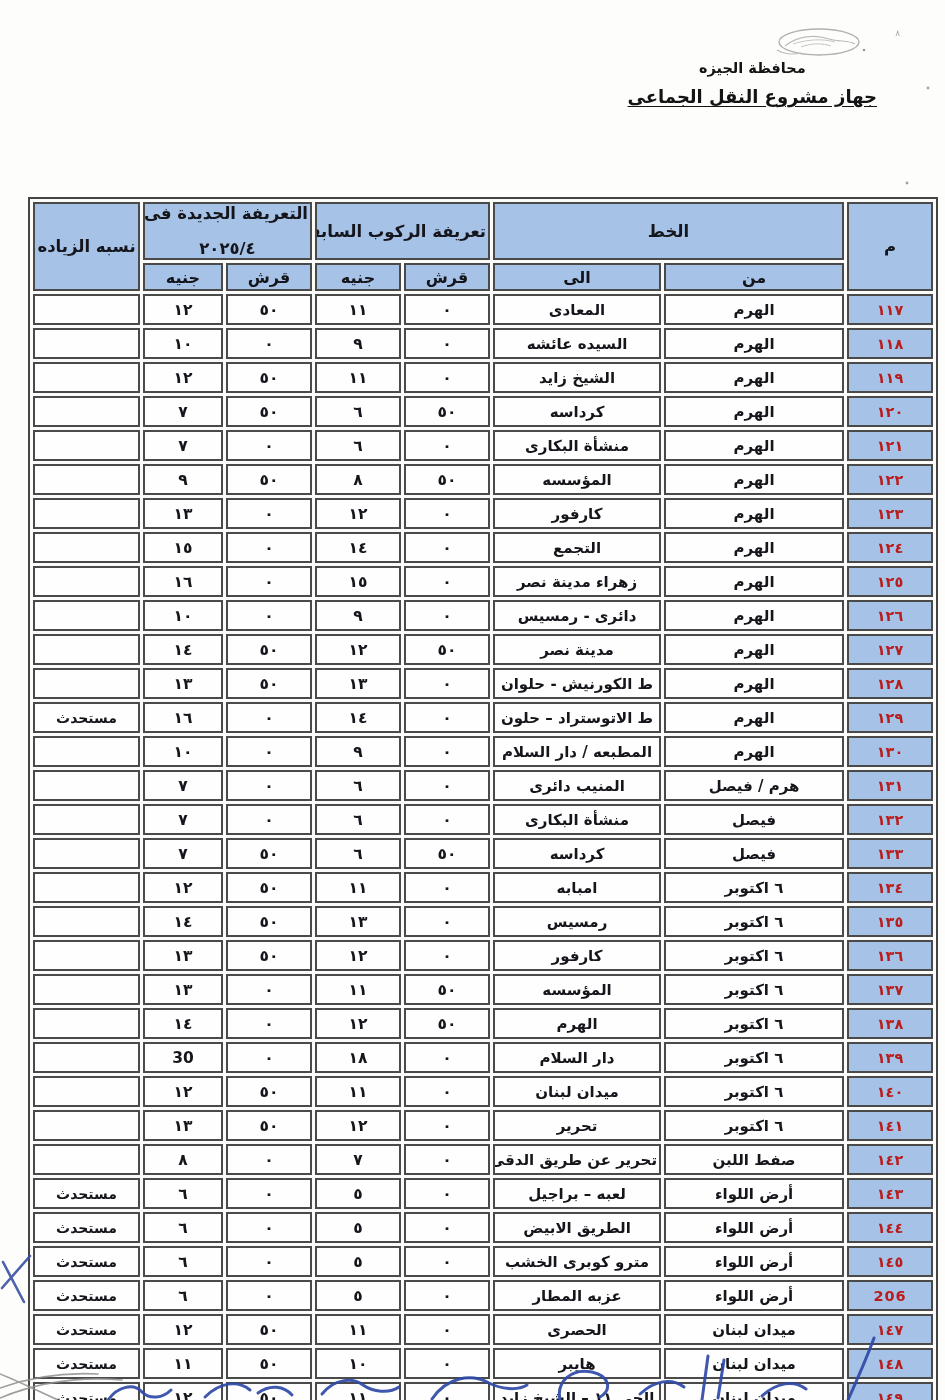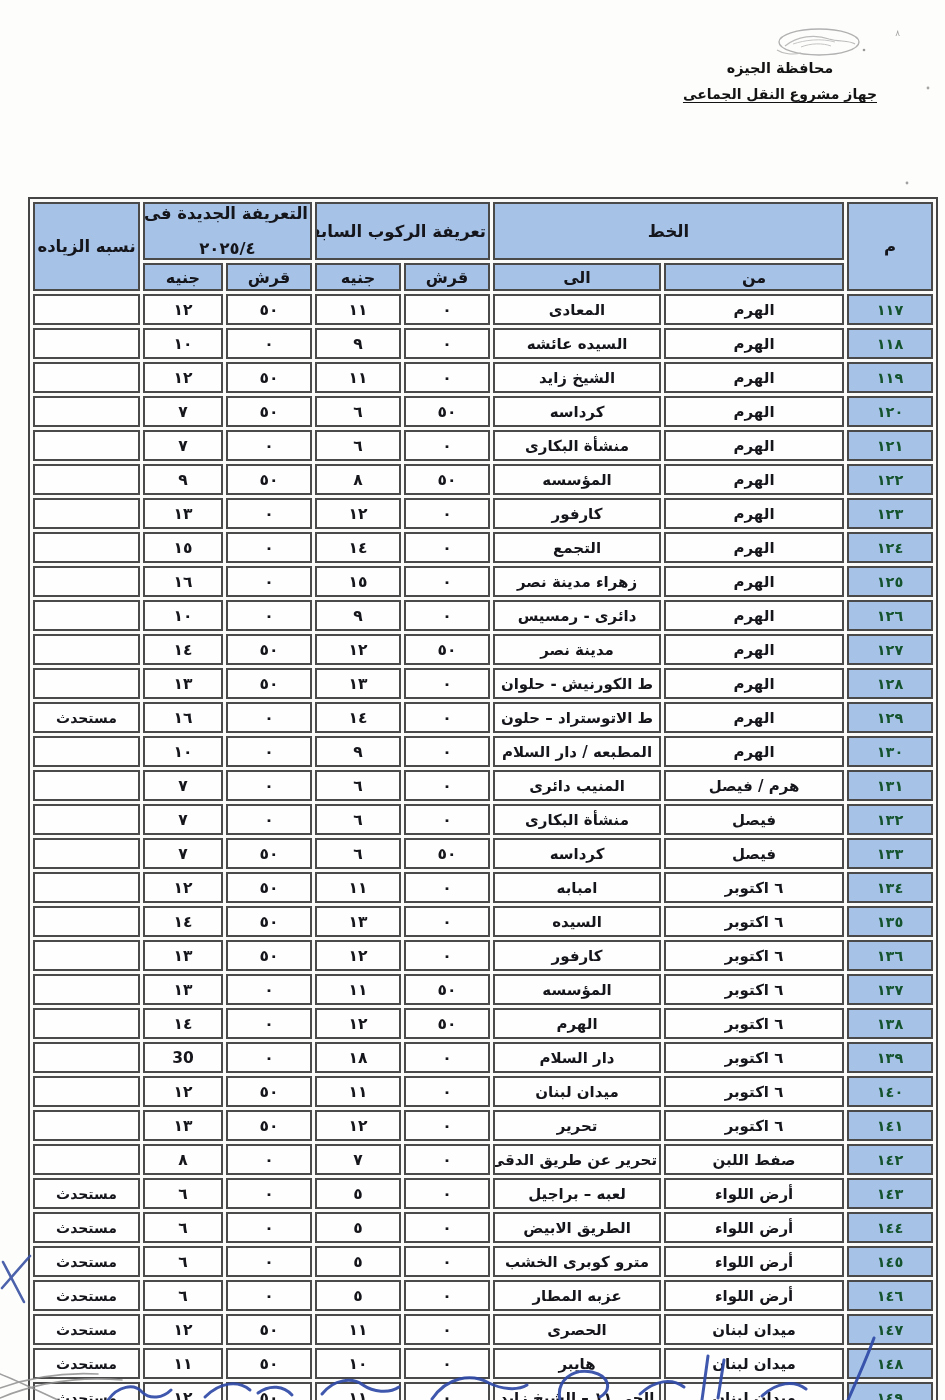--- a/index.html
+++ b/index.html
@@ -8,21 +8,21 @@
     background:#fdfdfc;
     font-family:"DejaVu Sans", sans-serif;
     direction:rtl;
   }
   
   .org-header {
     position:absolute; top:60px; right:68px; text-align:center;
     color:#141414;
   }
   .org-line1 { font-size:14.5px; font-weight:bold; letter-spacing:0.2px; }
-  .org-line2 { font-size:14px; font-weight:bold; margin-top:10px;
+  .org-line2 { font-size:18px; font-weight:bold; margin-top:10px;
                text-decoration:underline; text-underline-offset:3px; }
   .org-logo { position:absolute; top:24px; right:82px; opacity:0.65; }
 
   
   #fare-table {
     position:absolute; left:28px; top:197px; width:908px;
     border-collapse:separate; border-spacing:3px;
     table-layout:fixed; direction:rtl;
     background:#fbfbfa;
     border:2px solid #454545;
@@ -31,21 +31,21 @@
     border:2px solid #4a4a4a;
     text-align:center; vertical-align:middle;
     color:#15151c; font-weight:bold;
     overflow:hidden; white-space:nowrap;
     padding:0 2px;
   }
   #fare-table thead th { background:#a6c3e7; font-size:16.5px; }
   #fare-table thead tr.hdr-top th { height:52px; }
   #fare-table thead tr.hdr-sub th { height:24px; font-size:16px;margin-left:20px; }
   #fare-table td { height:27px; font-size:15.5px; background:#fefefe; }
-  #fare-table td.num-cell { background:#a6c3e7; color:#14532d; font-size:14.5px; letter-spacing:1px; }
+  #fare-table td.num-cell { background:#a6c3e7; color:#b91c1c; font-size:14.5px; letter-spacing:1px; }
   #fare-table td.note-cell { font-size:14px; }
   #fare-table td.to-cell, #fare-table td.from-cell { font-size:15px; }
   .newfare-l2 { display:block; margin-top:16px; }
   .newfare-l1 { display:block; }
 
   
   .artifacts { position:absolute; left:0; top:0; pointer-events:none; }
 </style>
 </head>
 <body>
@@ -271,21 +271,21 @@
         <td class="to-cell">امبابه</td>
         <td>٠</td>
         <td>١١</td>
         <td>٥٠</td>
         <td>١٢</td>
         <td class="note-cell"></td>
       </tr>
       <tr>
         <td class="num-cell">١٣٥</td>
         <td class="from-cell">٦ اكتوبر</td>
-        <td class="to-cell">السيده</td>
+        <td class="to-cell">رمسيس</td>
         <td>٠</td>
         <td>١٣</td>
         <td>٥٠</td>
         <td>١٤</td>
         <td class="note-cell"></td>
       </tr>
       <tr>
         <td class="num-cell">١٣٦</td>
         <td class="from-cell">٦ اكتوبر</td>
         <td class="to-cell">كارفور</td>
@@ -379,21 +379,21 @@
         <td class="num-cell">١٤٥</td>
         <td class="from-cell">أرض اللواء</td>
         <td class="to-cell">مترو كوبرى الخشب</td>
         <td>٠</td>
         <td>٥</td>
         <td>٠</td>
         <td>٦</td>
         <td class="note-cell">مستحدث</td>
       </tr>
       <tr>
-        <td class="num-cell">١٤٦</td>
+        <td class="num-cell">206</td>
         <td class="from-cell">أرض اللواء</td>
         <td class="to-cell">عزبه المطار</td>
         <td>٠</td>
         <td>٥</td>
         <td>٠</td>
         <td>٦</td>
         <td class="note-cell">مستحدث</td>
       </tr>
       <tr>
         <td class="num-cell">١٤٧</td>

